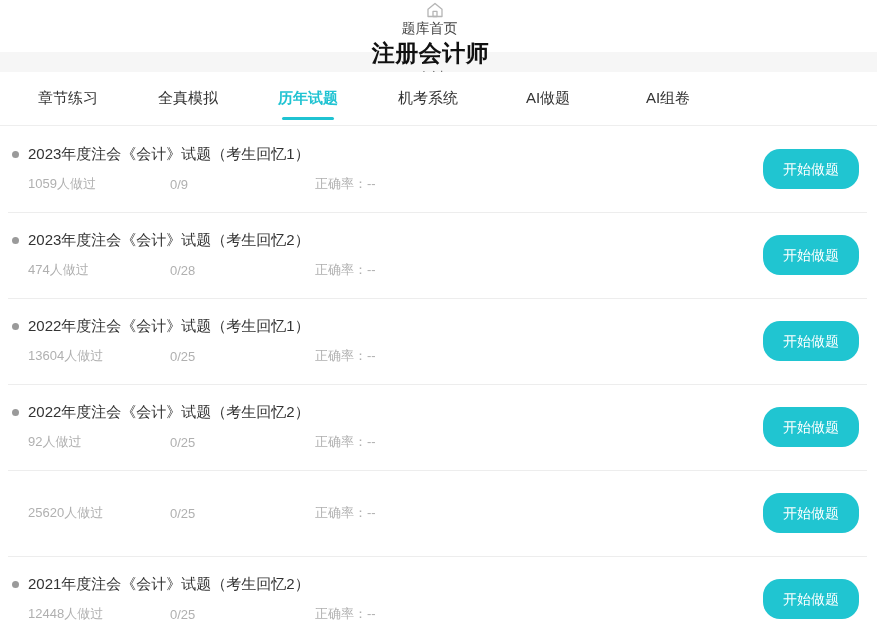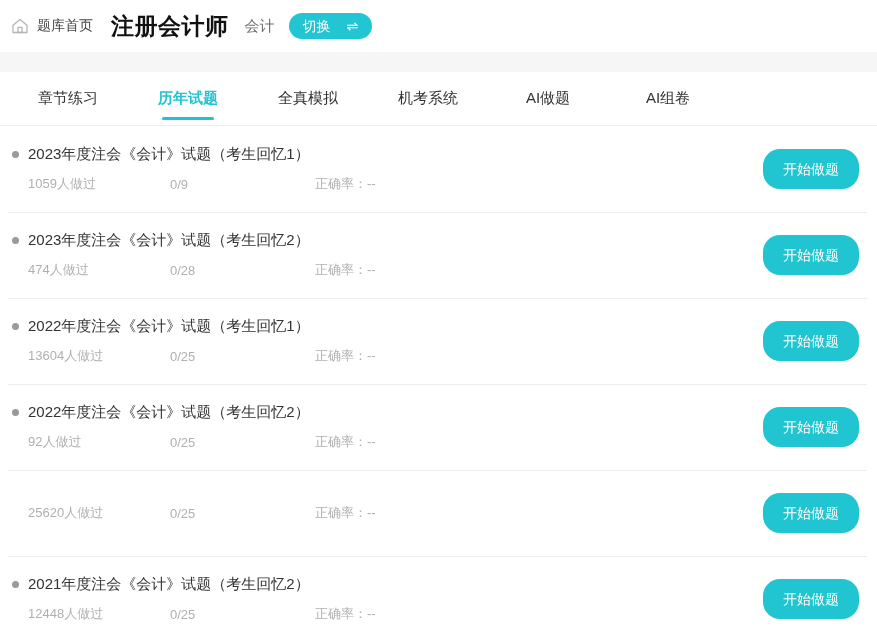--- a/index.html
+++ b/index.html
@@ -16,20 +16,21 @@
     overflow: hidden;
   }
 
   
   .header {
     height: 52px;
     display: flex;
     align-items: center;
     padding: 0 10px;
     background: #ffffff;
+    flex-direction: column;
   }
   .home-icon {
     width: 20px;
     height: 20px;
     margin-right: 7px;
     flex: 0 0 auto;
     display: flex;
     align-items: center;
     justify-content: center;
   }
@@ -214,28 +215,28 @@
     <span class="switch-icon">⇌</span>
   </button>
 </div>
 
 <div class="gray-band"></div>
 
 <div class="tabbar">
   <div class="tab">
     <span>章节练习</span>
   </div>
+  <div class="tab">
+    <span>全真模拟</span>
+  </div>
   <div class="tab active">
     <span>历年试题</span>
     <span class="tab-underline"></span>
   </div>
   <div class="tab">
-    <span>全真模拟</span>
-  </div>
-  <div class="tab">
     <span>机考系统</span>
   </div>
   <div class="tab">
     <span>AI做题</span>
   </div>
   <div class="tab">
     <span>AI组卷</span>
   </div>
 </div>
 

